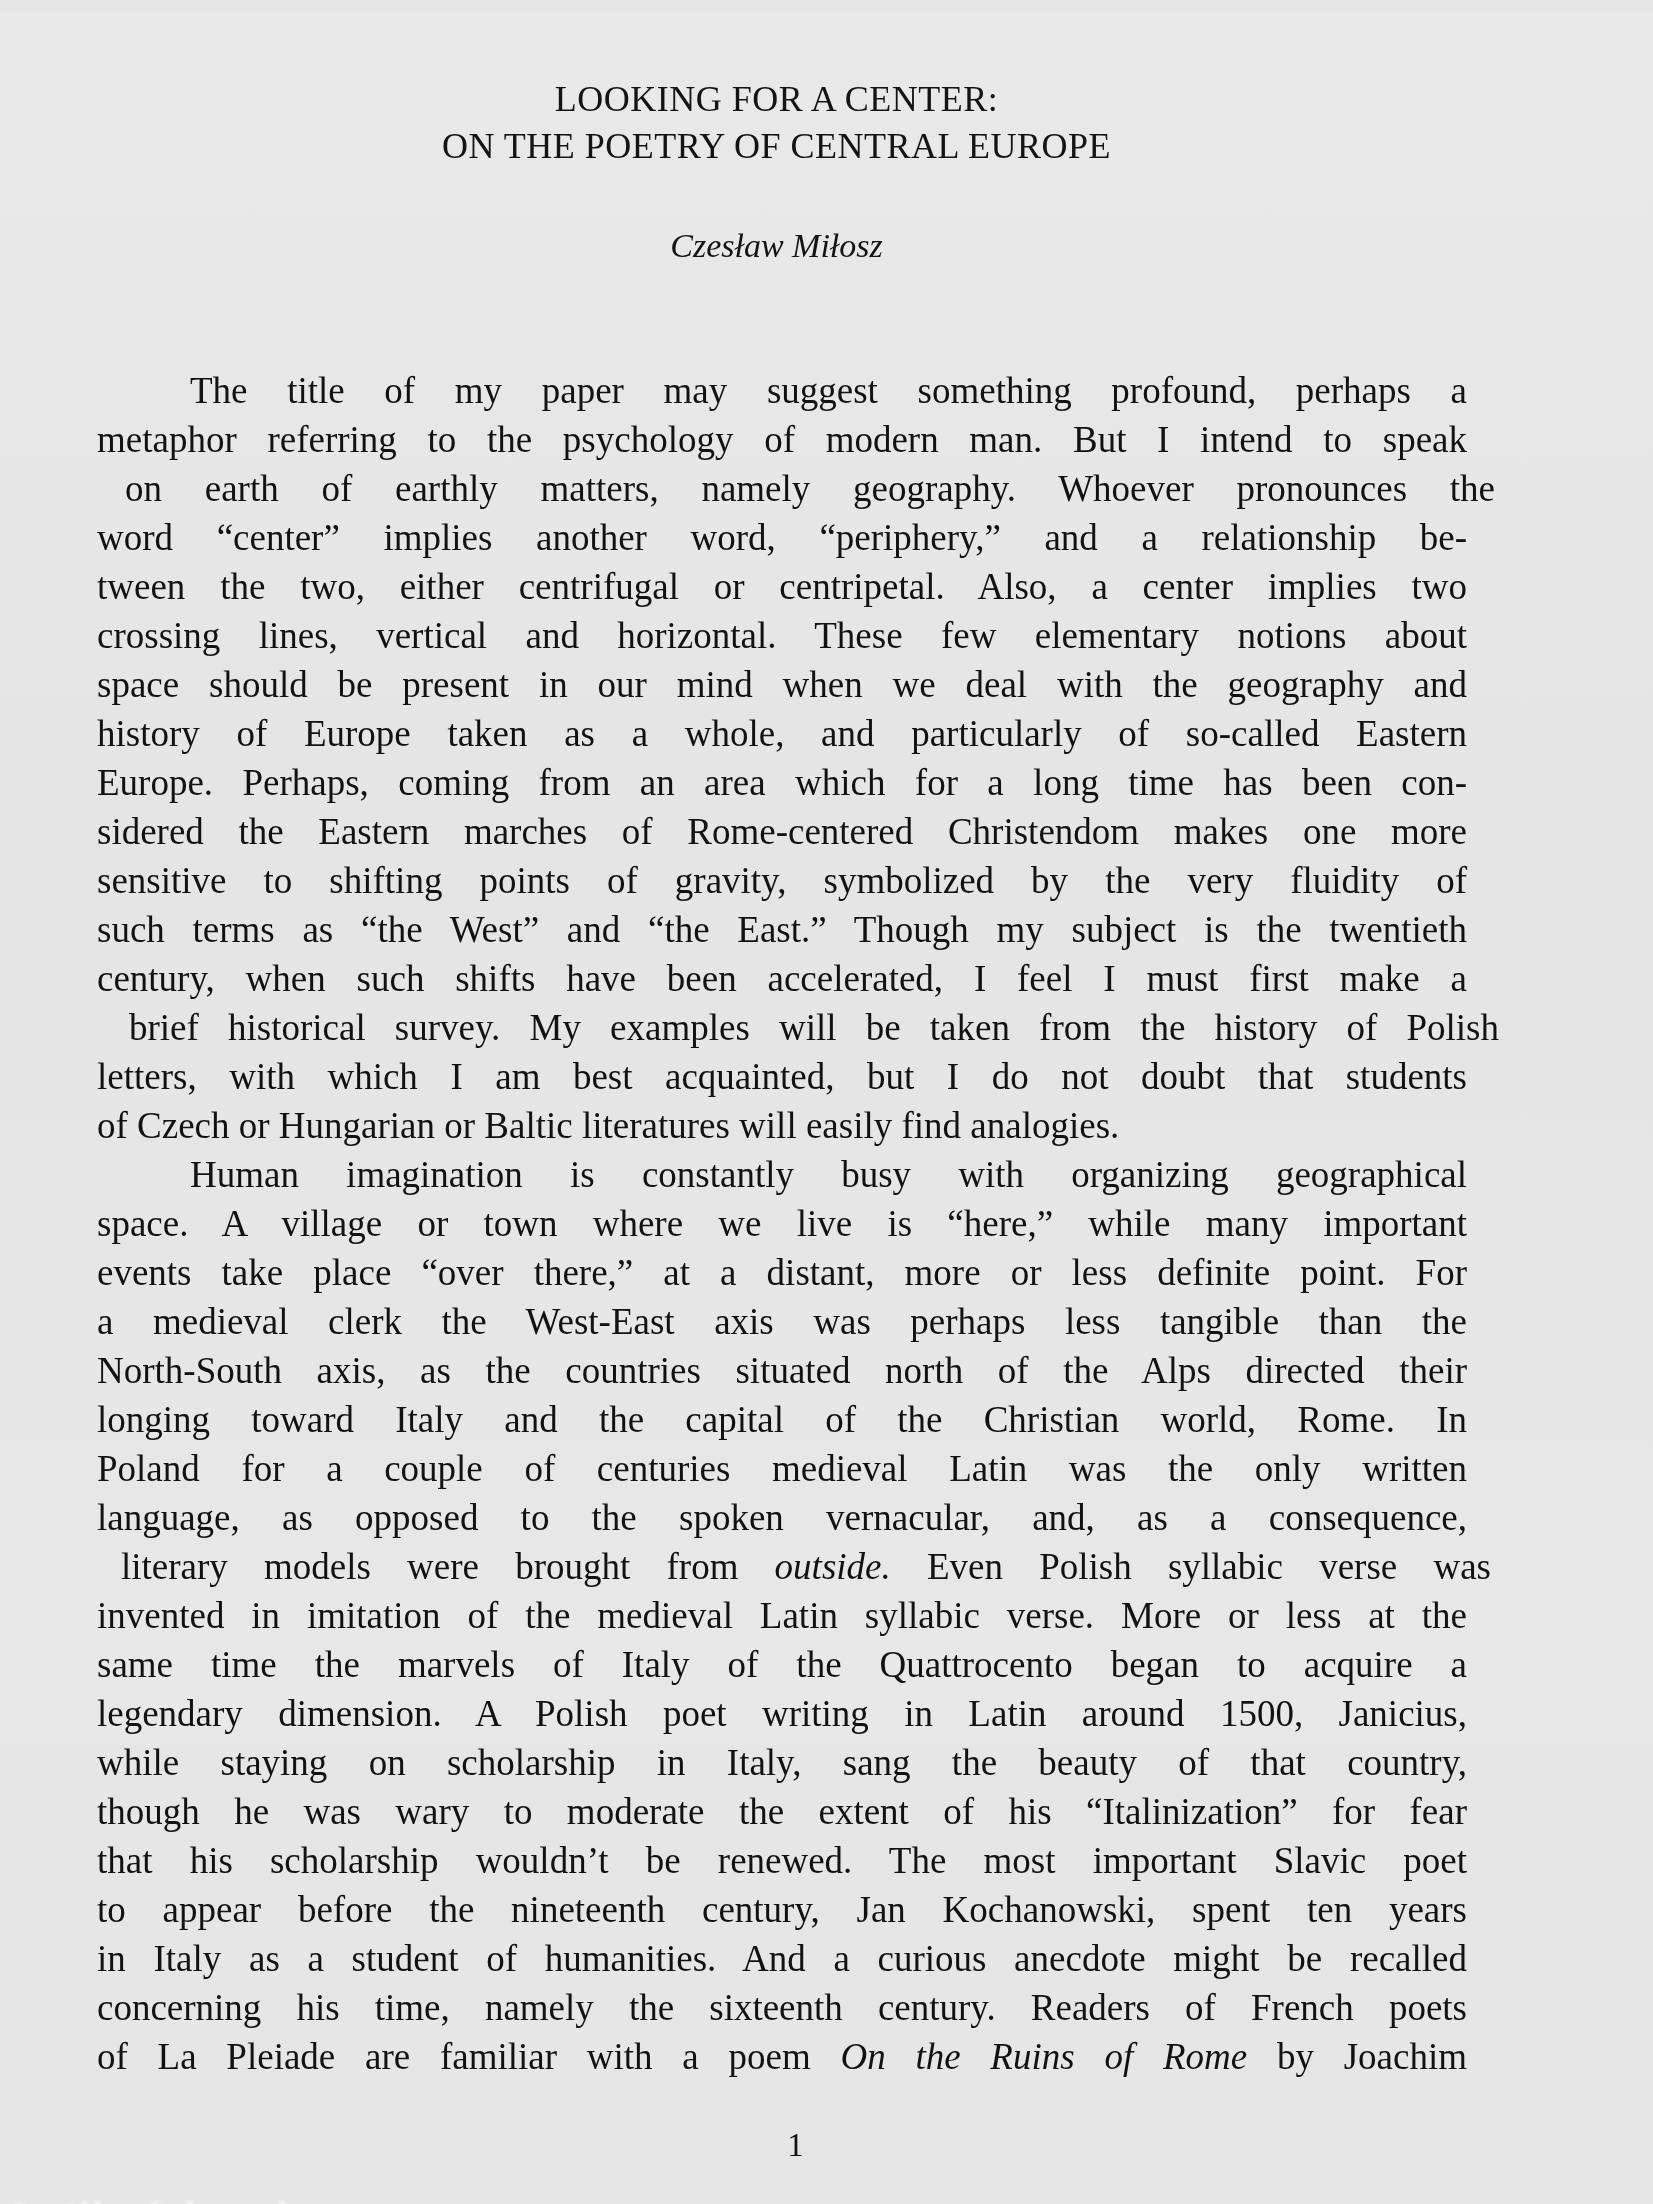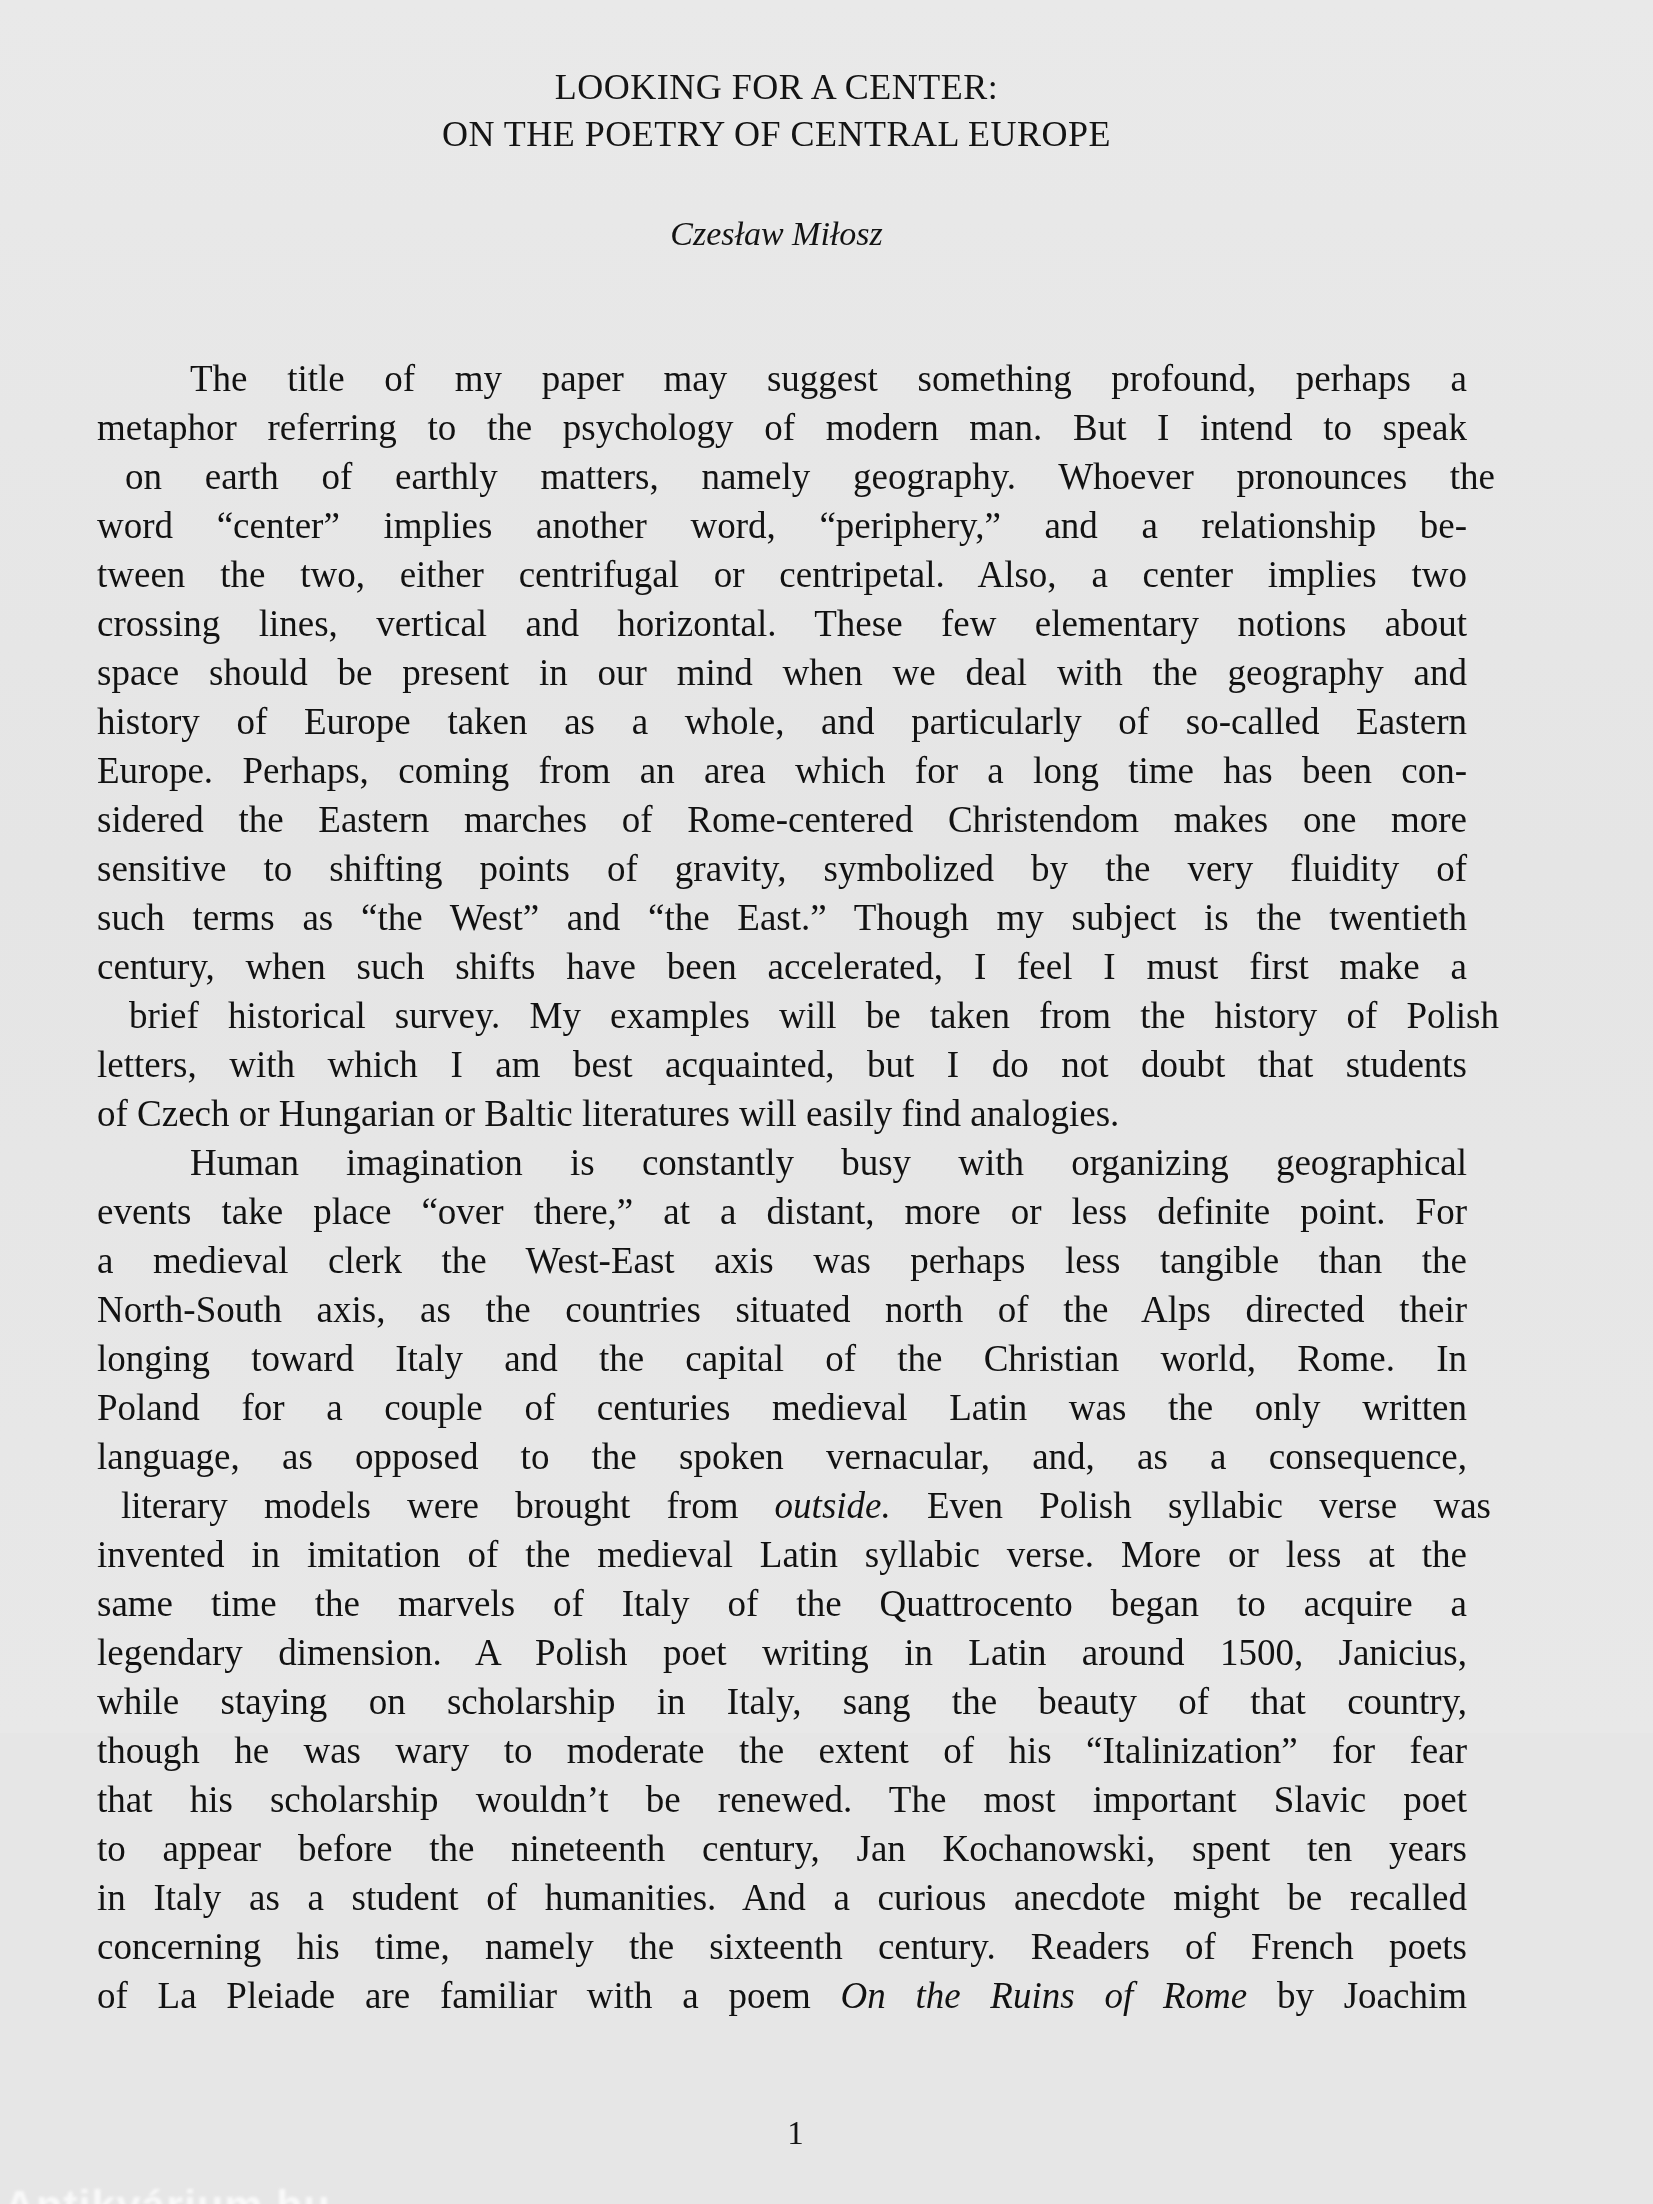--- a/index.html
+++ b/index.html
@@ -10,21 +10,21 @@
       width: 1654px;
       height: 2205px;
       background: #e6e6e6;
       position: relative;
       overflow: hidden;
       font-family: "Liberation Serif", "DejaVu Serif", serif;
       color: #111;
     }
     .page {
       position: absolute;
-      left: 0; top: 0;
+      left: 0; top: 12px;
       width: 1654px;
       height: 1733px;
       background: linear-gradient(180deg, #e9e9e9 0%, #e5e5e5 50%, #e8e8e8 100%);
     }
     .title {
       position: absolute;
       left: 0;
       width: 1553px;
       text-align: center;
       font-size: 36px;
@@ -122,20 +122,21 @@
       <div class="line"><span class="j" style="white-space: normal;">history of Europe taken as a whole, and particularly of so-called Eastern</span></div>
       <div class="line"><span class="j" style="white-space: normal;">Europe. Perhaps, coming from an area which for a long time has been con-</span></div>
       <div class="line"><span class="j" style="white-space: normal;">sidered the Eastern marches of Rome-centered Christendom makes one more</span></div>
       <div class="line"><span class="j" style="white-space: normal;">sensitive to shifting points of gravity, symbolized by the very fluidity of</span></div>
       <div class="line"><span class="j" style="white-space: normal;">such terms as “the West” and “the East.” Though my subject is the twentieth</span></div>
       <div class="line"><span class="j" style="white-space: normal;">century, when such shifts have been accelerated, I feel I must first make a</span></div>
       <div class="line"><span class="j" style="white-space: normal; margin-left: 32px;">brief historical survey. My examples will be taken from the history of Polish</span></div>
       <div class="line"><span class="j" style="white-space: normal;">letters, with which I am best acquainted, but I do not doubt that students</span></div>
       <div class="line last"><span class="j" style="white-space: normal;">of Czech or Hungarian or Baltic literatures will easily find analogies.</span></div>
       <div class="line indent"><span class="j" style="white-space: normal;">Human imagination is constantly busy with organizing geographical</span></div>
+      <div class="line"><span class="j" style="white-space: normal;">space. A village or town where we live is “here,” while many important</span></div>
       <div class="line"><span class="j" style="white-space: normal;">events take place “over there,” at a distant, more or less definite point. For</span></div>
       <div class="line"><span class="j" style="white-space: normal;">a medieval clerk the West-East axis was perhaps less tangible than the</span></div>
       <div class="line"><span class="j" style="white-space: normal;">North-South axis, as the countries situated north of the Alps directed their</span></div>
       <div class="line"><span class="j" style="white-space: normal;">longing toward Italy and the capital of the Christian world, Rome. In</span></div>
       <div class="line"><span class="j" style="white-space: normal;">Poland for a couple of centuries medieval Latin was the only written</span></div>
       <div class="line"><span class="j" style="white-space: normal;">language, as opposed to the spoken vernacular, and, as a consequence,</span></div>
       <div class="line"><span class="j" style="white-space: normal; margin-left: 24px;"><span>literary models were brought from </span><i>outside.</i><span> Even Polish syllabic verse was</span></span></div>
       <div class="line"><span class="j" style="white-space: normal;">invented in imitation of the medieval Latin syllabic verse. More or less at the</span></div>
       <div class="line"><span class="j" style="white-space: normal;">same time the marvels of Italy of the Quattrocento began to acquire a</span></div>
       <div class="line"><span class="j" style="white-space: normal;">legendary dimension. A Polish poet writing in Latin around 1500, Janicius,</span></div>

